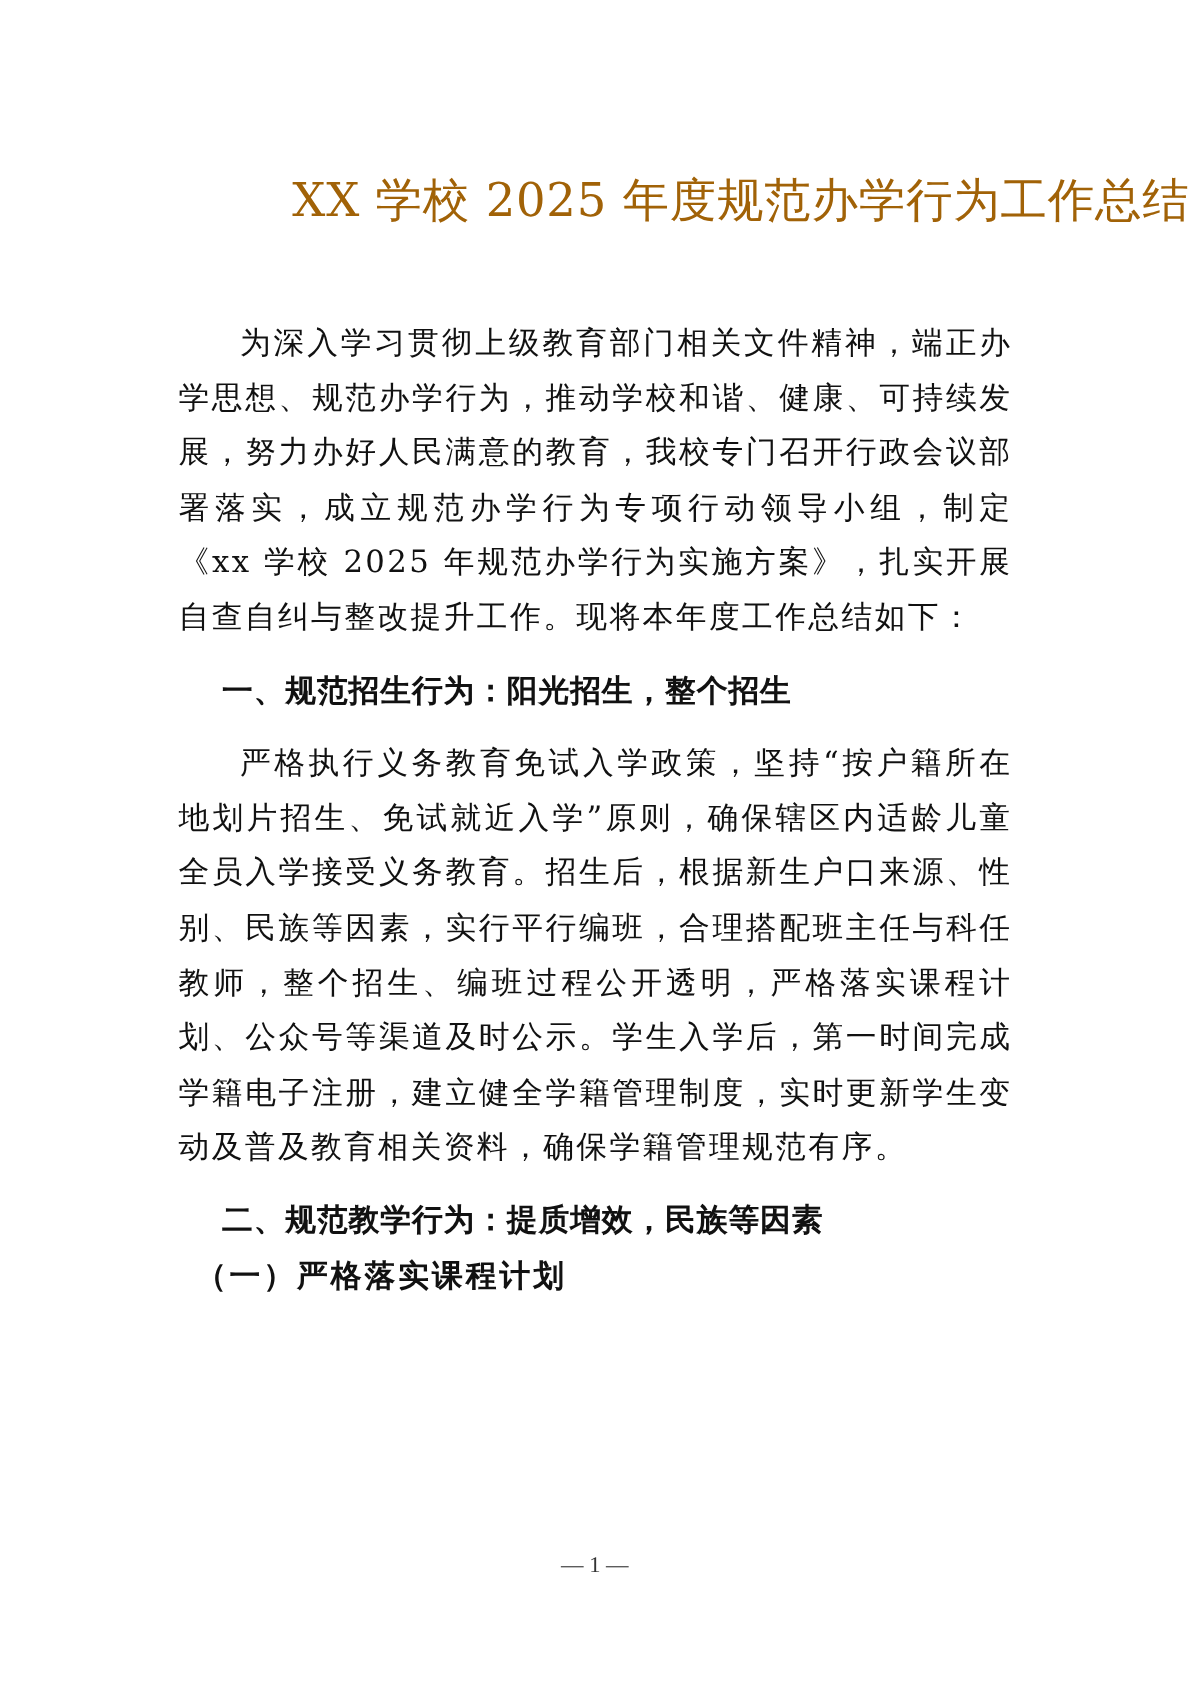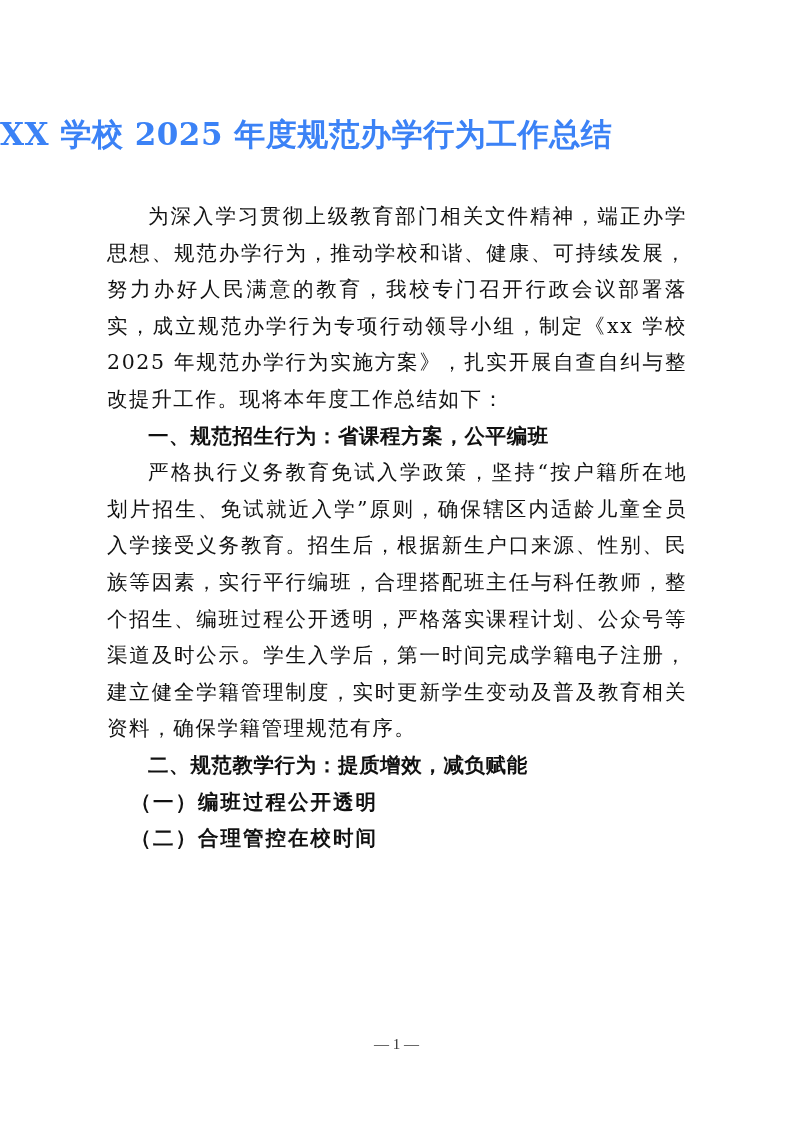--- a/index.html
+++ b/index.html
@@ -1,45 +1,44 @@
 <!DOCTYPE html>
 <html><head>
 <meta charset="utf-8">
 <style>
   html, body { margin: 0; padding: 0; background: #ffffff; }
   body { width: 793px; height: 1122px; position: relative; overflow: hidden; color: #111; }
   .page { position: absolute; left: 0; top: 0; width: 793px; height: 1122px; background: #fff; }
   .title {
-    position: absolute; left: 0; top: 112px; width: 793px; text-align: left;
-    font-family: "DejaVu Serif", "Liberation Serif", serif; font-weight: bold;
-    font-size: 31px; line-height: 44px; letter-spacing: 0.5px; color: #3b82f6;
+    position: absolute; left: 0; top: 112px; width: 793px; text-align: right;
+    font-family: "DejaVu Serif", "Liberation Serif", serif; font-weight: normal;
+    font-size: 31px; line-height: 44px; letter-spacing: 0.5px; color: #a16207;
   }
   .body-text {
     position: absolute; left: 107px; width: 580px;
     font-family: "DejaVu Serif", "Liberation Serif", serif;
     font-size: 20.5px; line-height: 36.6px; color: #111;
     text-align: justify; text-justify: inter-ideograph; letter-spacing: 1.6px;
   }
-  .p { margin: 0; text-indent: 2em; }
+  .p { margin: 12px; text-indent: 2em; }
   .h1 { margin: 0; text-indent: 2em; font-family: "DejaVu Sans", "Liberation Sans", sans-serif; font-weight: bold; letter-spacing: 0.6px; }
   .h2 { margin: 0; text-indent: 1.15em; font-weight: bold; letter-spacing: 2px; }
   .footer {
     position: absolute; left: 0; top: 1036px; width: 793px; text-align: center;
     font-family: "Liberation Serif", "DejaVu Serif", serif; font-size: 15px; color: #333;
   }
 </style>
 </head>
 <body>
 
 <div class="page">
   <div class="title">XX 学校 2025 年度规范办学行为工作总结</div>
 
   <div class="body-text" style="top:198px;">
     <p class="p">为深入学习贯彻上级教育部门相关文件精神，端正办学思想、规范办学行为，推动学校和谐、健康、可持续发展，努力办好人民满意的教育，我校专门召开行政会议部署落实，成立规范办学行为专项行动领导小组，制定《xx 学校 2025 年规范办学行为实施方案》，扎实开展自查自纠与整改提升工作。现将本年度工作总结如下：</p>
-    <p class="h1">一、规范招生行为：省课程方案，公平编班</p>
+    <p class="h1">一、规范招生行为：阳光招生，整个招生</p>
     <p class="p">严格执行义务教育免试入学政策，坚持“按户籍所在地划片招生、免试就近入学”原则，确保辖区内适龄儿童全员入学接受义务教育。招生后，根据新生户口来源、性别、民族等因素，实行平行编班，合理搭配班主任与科任教师，整个招生、编班过程公开透明，严格落实课程计划、公众号等渠道及时公示。学生入学后，第一时间完成学籍电子注册，建立健全学籍管理制度，实时更新学生变动及普及教育相关资料，确保学籍管理规范有序。</p>
-    <p class="h1">二、规范教学行为：提质增效，减负赋能</p>
-    <p class="h2">（一）编班过程公开透明</p>
-    <p class="h2">（二）合理管控在校时间</p>
+    <p class="h1">二、规范教学行为：提质增效，民族等因素</p>
+    <p class="h2">（一）严格落实课程计划</p>
   </div>
 
   <div class="footer">— 1 —</div>
 </div>
 
 </body></html>

